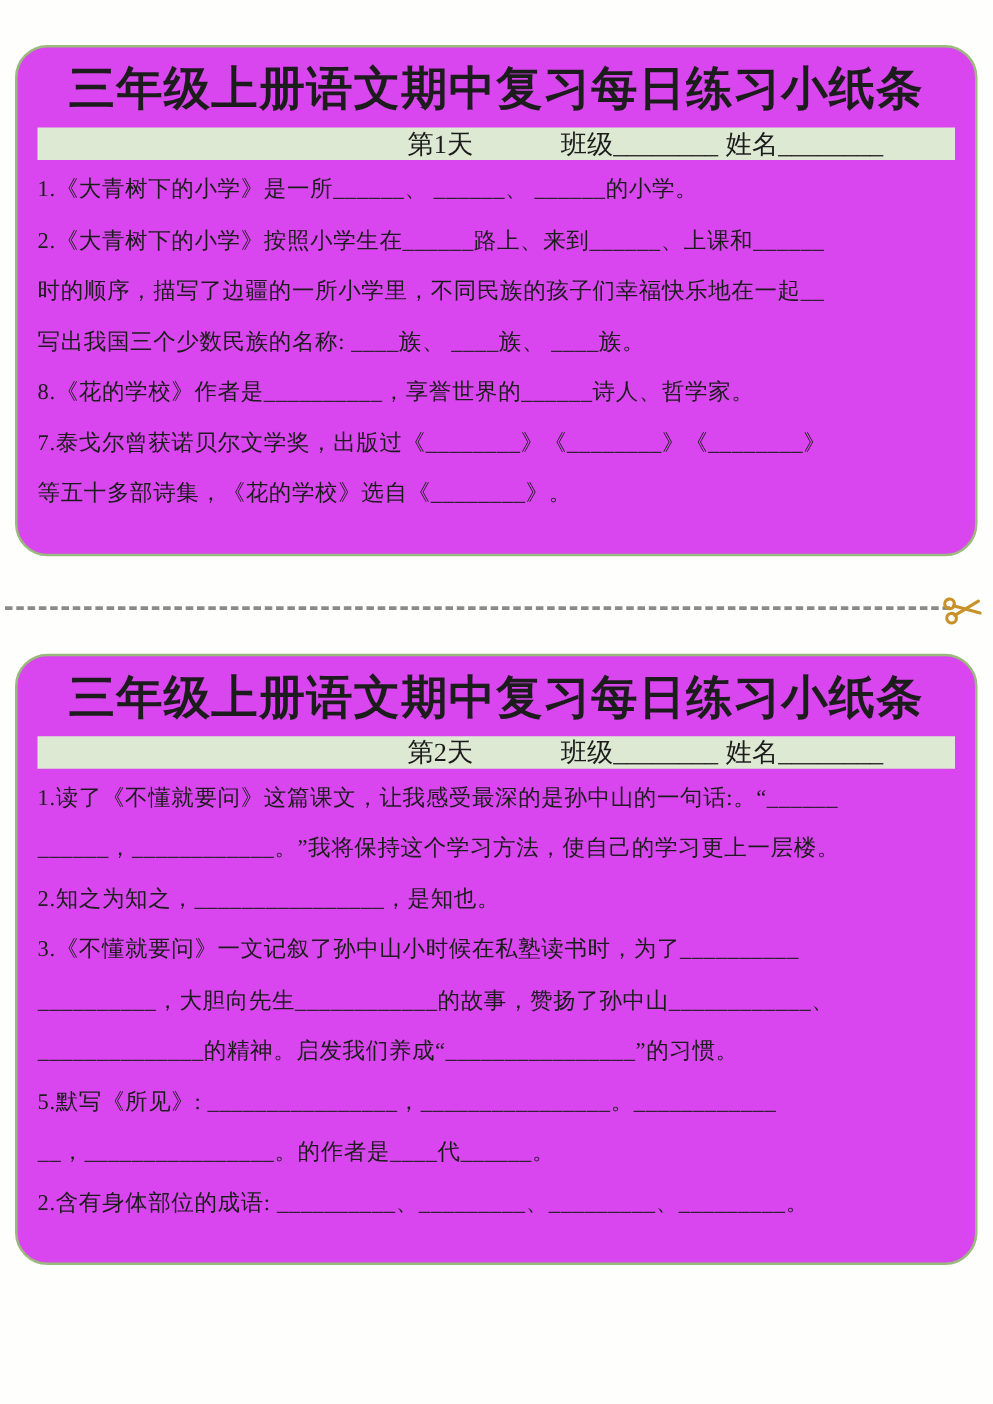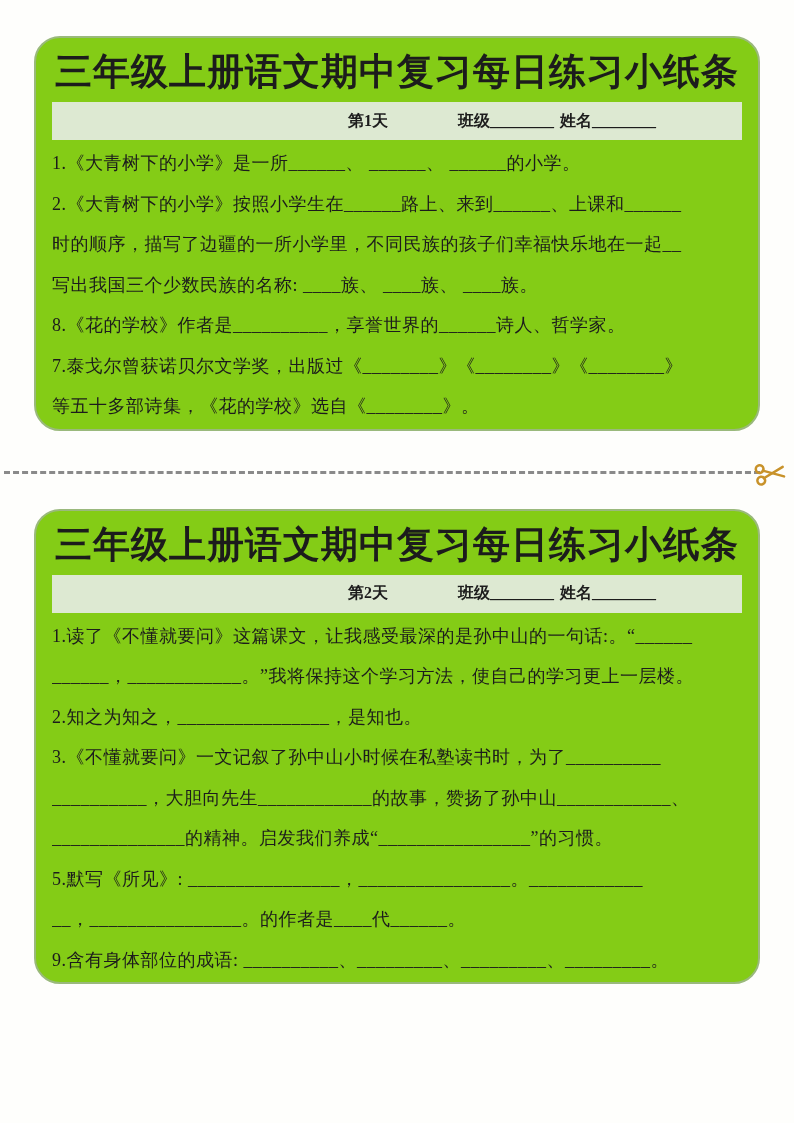--- a/index.html
+++ b/index.html
@@ -4,45 +4,44 @@
 <style>
   html, body { margin:0; padding:0; }
   body {
     width: 794px; height: 1123px;
     background: #fefefc;
     font-family: "Liberation Serif", "DejaVu Serif", serif;
     color: #1c1c1c;
     overflow: hidden;
   }
   .card {
-    margin: 0 34px;
+    margin: 0 12px;
     border: 2px solid #9ab97c;
     border-radius: 26px;
-    padding: 6px 16px 2px;
-    background: #84cc16;
+    padding: 6px 16px 28px;
+    background: #d946ef;
     box-sizing: border-box;
   }
   .card.day1 { margin-top: 36px; }
   .card.day2 { margin-top: 0; }
   .card-title {
     text-align: center;
     font-size: 37px;
     font-weight: bold;
     line-height: 56px;
     letter-spacing: 1px;
     white-space: nowrap;
   }
   .header-bar {
     background: #dde9d2;
-    height: 38px;
+    height: 26px;
     display: flex;
     align-items: center;
-    font-size: 16px;
+    font-size: 21px;
     margin: 2px 0 3px;
-    font-weight: bold;
   }
   .header-bar .day   { margin-left: 296px; }
   .header-bar .cls   { margin-left: 70px; }
   .header-bar .nm    { margin-left: 6px; }
   .q-line {
     font-size: 18px;
     line-height: 40.5px;
     letter-spacing: 0.5px;
     white-space: nowrap;
     overflow: hidden;
@@ -101,14 +100,14 @@
     <span class="nm">姓名________</span>
   </div>
   <div class="q-line">1.读了《不懂就要问》这篇课文，让我感受最深的是孙中山的一句话:。“______</div>
   <div class="q-line">______，____________。”我将保持这个学习方法，使自己的学习更上一层楼。</div>
   <div class="q-line">2.知之为知之，________________，是知也。</div>
   <div class="q-line">3.《不懂就要问》一文记叙了孙中山小时候在私塾读书时，为了__________</div>
   <div class="q-line">__________，大胆向先生____________的故事，赞扬了孙中山____________、</div>
   <div class="q-line">______________的精神。启发我们养成“________________”的习惯。</div>
   <div class="q-line">5.默写《所见》: ________________，________________。____________</div>
   <div class="q-line">__，________________。的作者是____代______。</div>
-  <div class="q-line">9.含有身体部位的成语: __________、_________、_________、_________。</div>
+  <div class="q-line">2.含有身体部位的成语: __________、_________、_________、_________。</div>
 </div>
 
 </body></html>

